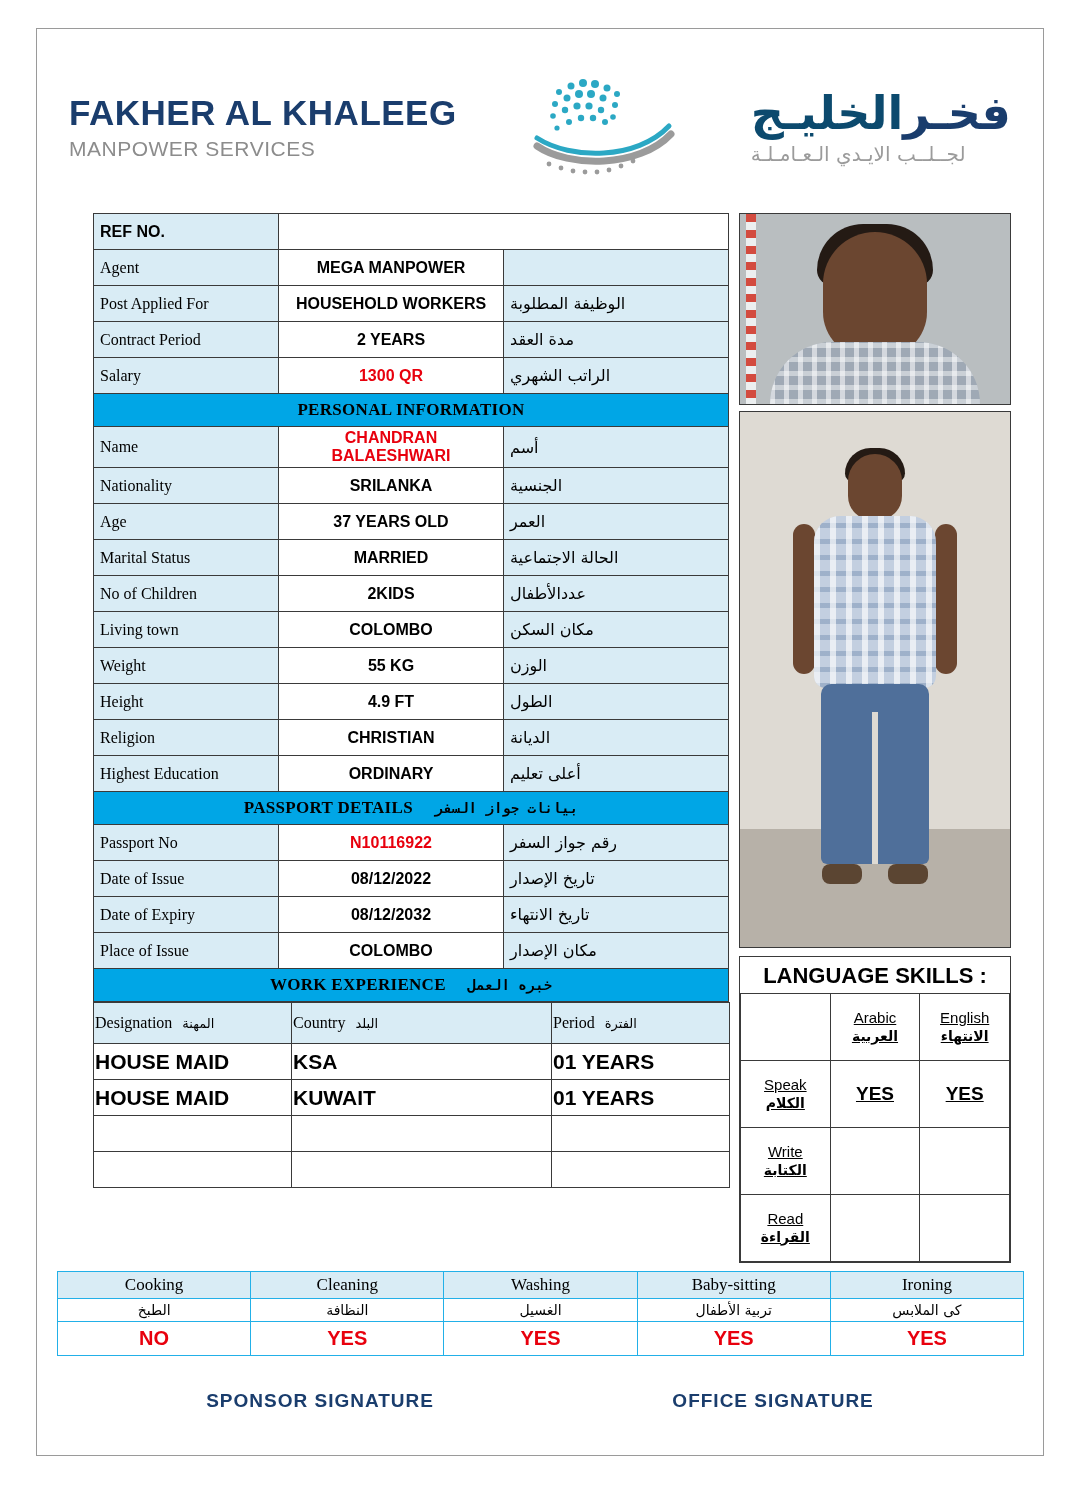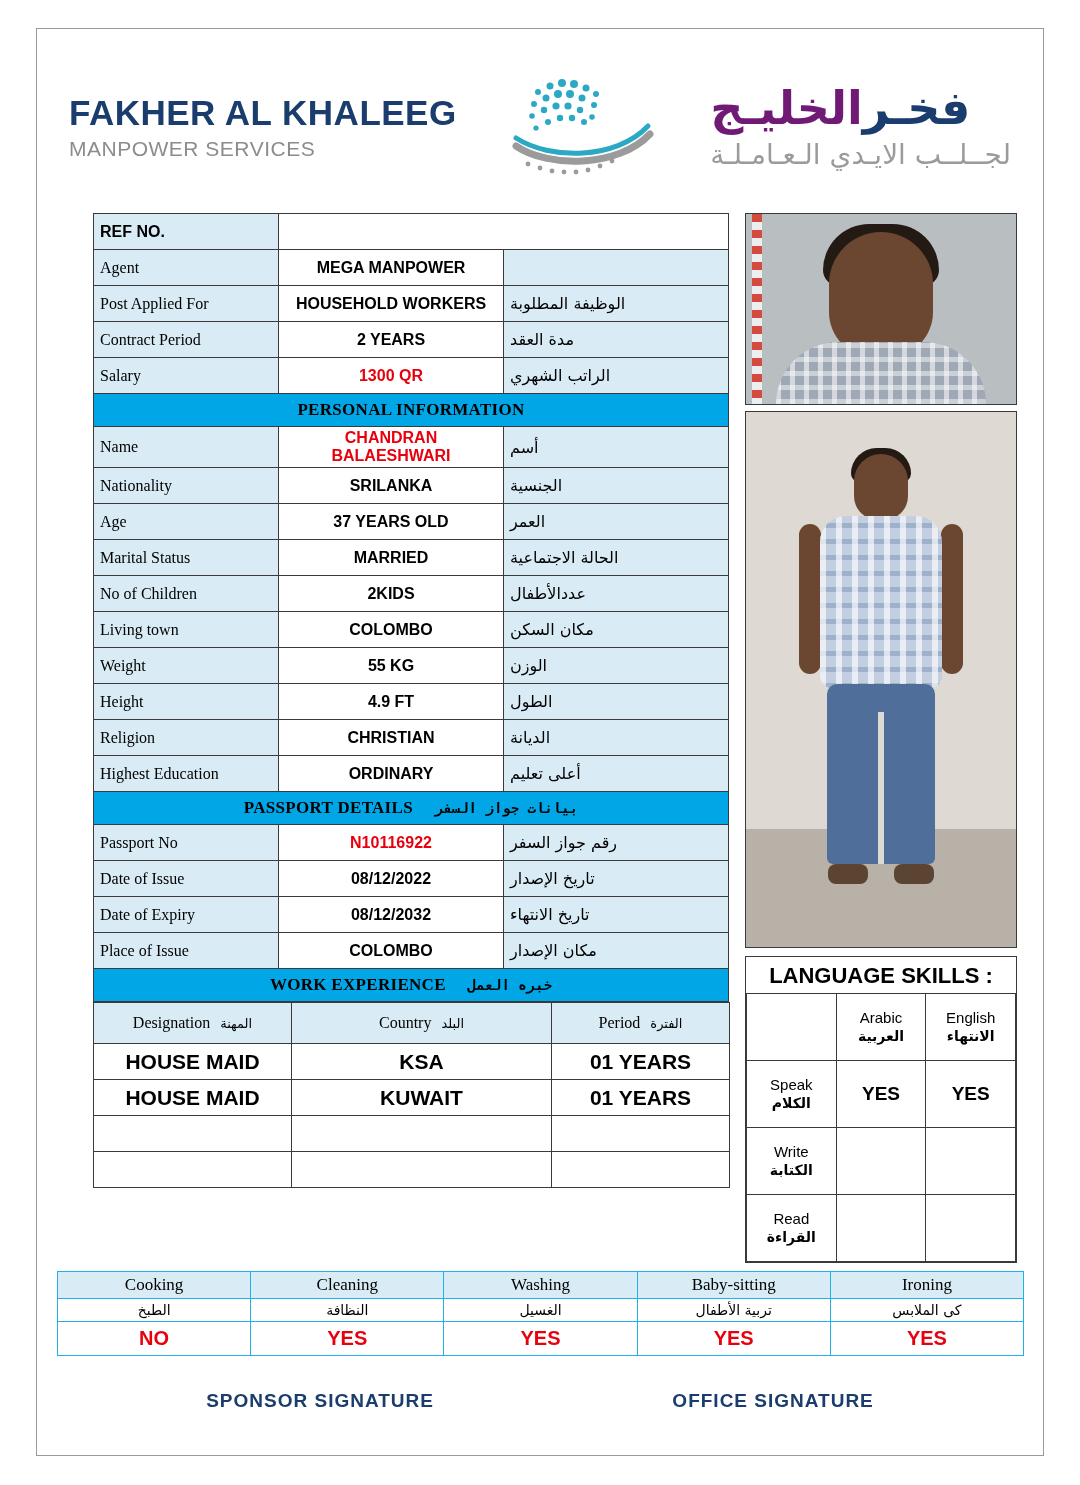--- a/index.html
+++ b/index.html
@@ -74,32 +74,32 @@
     justify-content: center;
     direction: rtl;
   }
   .ar-line1 {
     font-family: "DejaVu Sans", sans-serif;
     font-size: 46px;
     font-weight: bold;
     color: #1a3d6d;
     line-height: 1.1;
   }
-  .ar-line1 .teal { color: #701a75; }
+  .ar-line1 .teal { color: #0c4a6e; }
   .ar-line2 {
     font-family: "DejaVu Sans", sans-serif;
-    font-size: 28px;
+    font-size: 20px;
     color: #9b9b9b;
     margin-top: 4px;
   }
 
   
   .body-wrap {
     display: flex;
-    gap: 16px;
+    gap: 10px;
     margin-top: 6px;
     padding-left: 36px;
   }
   .left-col { width: 636px; }
   .right-col { width: 272px; }
 
   table.tbl {
     border-collapse: collapse;
     width: 100%;
     table-layout: fixed;
@@ -158,21 +158,21 @@
 
   
   table.work {
     border-collapse: collapse;
     width: 100%;
     table-layout: fixed;
   }
   table.work td {
     border: 1px solid #3a3a3a;
     height: 33px;
-    text-align: center;
+    text-align: left;
     font-family: "Liberation Sans", sans-serif;
     font-weight: bold;
     font-size: 21px;
   }
   table.work td.head {
     background: #d9ecf5;
     font-family: "Liberation Serif", serif;
     font-weight: normal;
     font-size: 16px;
     height: 38px;
@@ -319,20 +319,21 @@
     width: 100%;
     table-layout: fixed;
   }
   table.lang td {
     border: 1px solid #3a3a3a;
     text-align: center;
     height: 64px;
     font-family: "Liberation Sans", sans-serif;
     font-size: 19px;
     font-weight: bold;
+    text-decoration: underline;
   }
   table.lang td.corner { border: 1px solid #3a3a3a; }
   table.lang td.hdr {
     height: 48px;
     font-size: 15px;
     font-weight: normal;
     line-height: 1.25;
   }
   table.lang td.hdr .ar {
     display: block;

